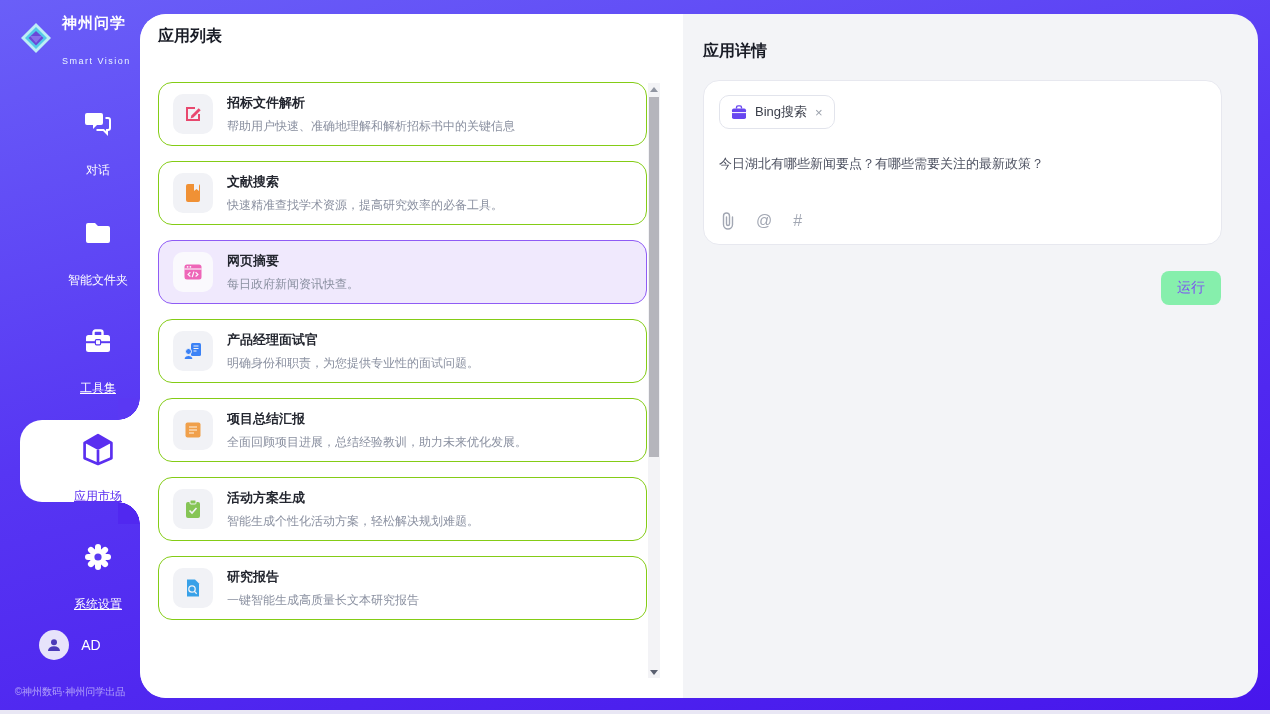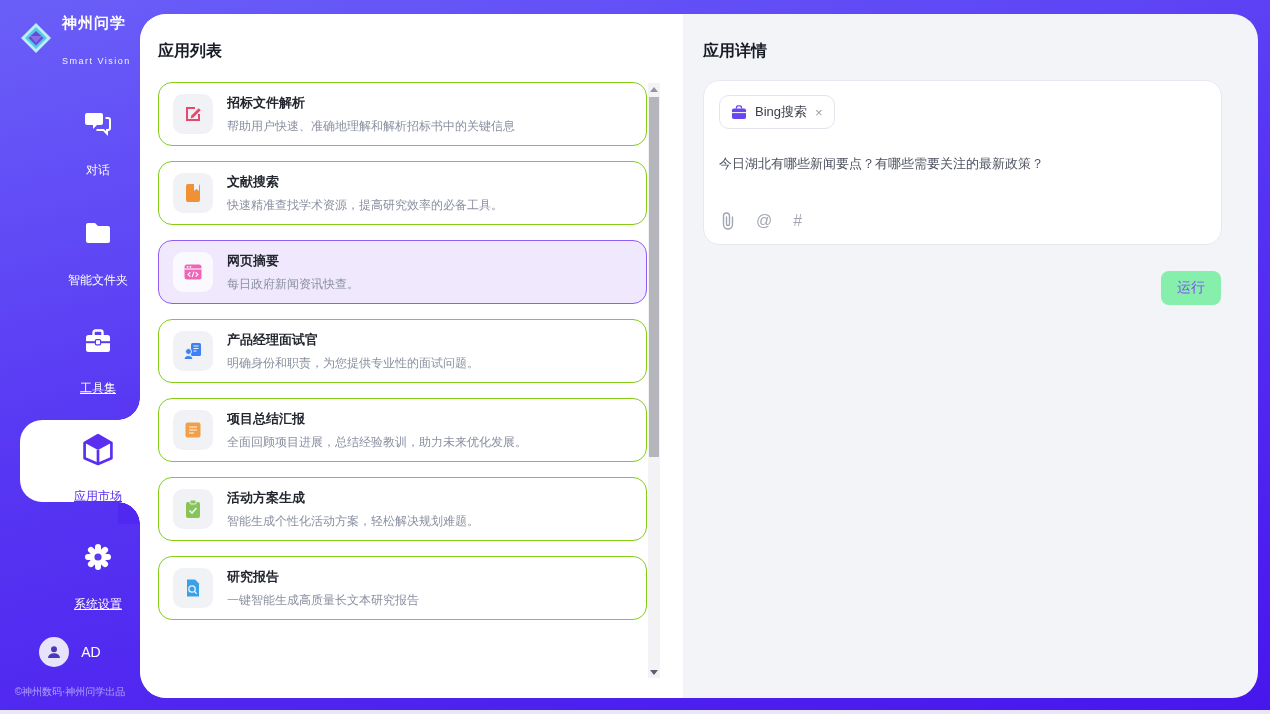--- a/index.html
+++ b/index.html
@@ -19,32 +19,32 @@
   .nav-item{position:absolute;left:0;width:140px;text-align:center;color:#fff;cursor:pointer;z-index:2;padding-left:28px;}
   .nav-item .nav-ico{height:30px;display:flex;align-items:center;justify-content:center;}
   .nav-item .nav-label{font-size:12px;margin-top:6px;display:inline-block;}
   .nav-item.underlined .nav-label{text-decoration:underline;}
   .nav-item.active{color:#5b2ff0;}
   .bump{position:absolute;left:20px;right:0;top:420px;height:82px;background:#fff;border-radius:22px 0 0 22px;z-index:1;}
   .bump::before{content:"";position:absolute;right:0;top:-22px;width:22px;height:22px;
     background:radial-gradient(circle at 0 0,#5a38f3 0 21.5px,#fff 22px);}
   .bump::after{content:"";position:absolute;right:0;bottom:-22px;width:22px;height:22px;
     background:radial-gradient(circle at 0 100%,#5128f0 0 21.5px,#fff 22px);}
-  .user-row{position:absolute;bottom:43px;left:0;width:140px;display:flex;align-items:center;justify-content:center;gap:12px;cursor:pointer;}
+  .user-row{position:absolute;bottom:50px;left:0;width:140px;display:flex;align-items:center;justify-content:center;gap:12px;cursor:pointer;}
   .avatar{width:30px;height:30px;border-radius:50%;background:#e7e3fb;display:flex;align-items:center;justify-content:center;}
   .user-name{color:#fff;font-size:14px;}
   .sidebar-footer{position:absolute;bottom:11px;width:140px;text-align:center;font-size:10px;color:rgba(230,228,255,.62);}
 
   
   .main{position:absolute;left:140px;top:14px;right:12px;bottom:16px;background:#f3f4f7;border-radius:26px;overflow:hidden;}
 
   
   .list-panel{position:absolute;left:0;top:0;bottom:0;width:543px;background:#fff;border-radius:26px 0 0 26px;}
   .panel-title{font-size:16px;font-weight:bold;color:#191c26;}
-  .list-title{padding:27px 0 0 18px;}
+  .list-title{padding:12px 0 0 18px;}
   .items{position:absolute;left:18px;right:36px;top:68px;}
   .item{height:64px;box-sizing:border-box;border:1px solid #84cc16;border-radius:14px;margin-bottom:15px;
     display:flex;align-items:center;padding:0 14px;gap:14px;background:#fff;cursor:pointer;}
   .item.selected{background:#f0e9fd;border-color:#8f5cf5;}
   .tile{width:40px;height:40px;border-radius:10px;background:#f1f2f6;display:flex;align-items:center;justify-content:center;flex:0 0 40px;}
   .item.selected .tile{background:#faf9fd;}
   .item-texts{display:flex;flex-direction:column;overflow:hidden;}
   .item-name{font-size:13px;font-weight:bold;color:#23262f;margin-bottom:6px;white-space:nowrap;}
   .item-desc{font-size:12px;color:#8a90a0;white-space:nowrap;}
 

